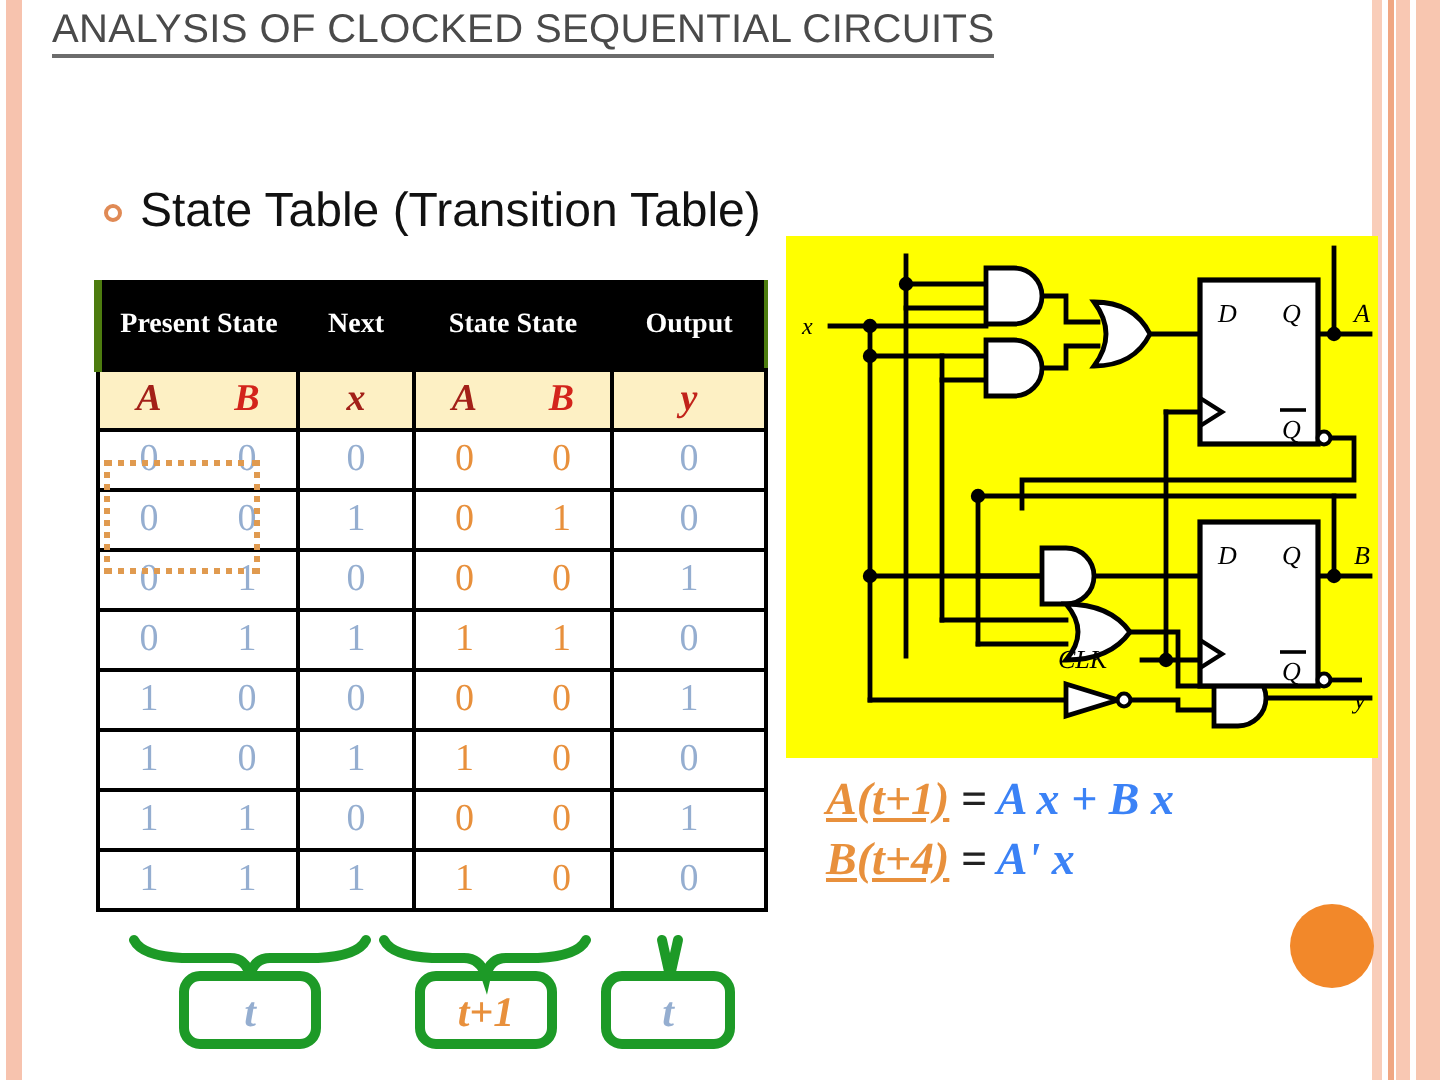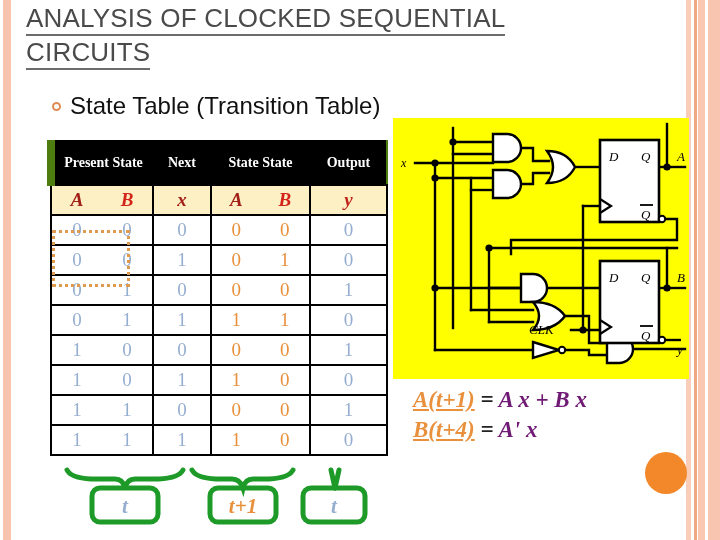--- a/index.html
+++ b/index.html
@@ -15,21 +15,21 @@
   .stripe-left{left:3px;width:8px;background:#f7c3ae;}
   .s1{left:686px;width:5px;background:#f9cdb9;}
   .s2{left:694px;width:3px;background:#f0a783;}
   .s3{left:698px;width:7px;background:#f9c8b3;}
   .s4{left:708px;width:12px;background:#f8c6b0;}
   .s5{left:706px;width:2px;background:#ffffff;}
 
   
   .title{
     position:absolute;left:26px;top:2px;width:600px;
-    font-size:26px;line-height:1.30;
+    font-size:20px;line-height:1.30;
     color:#4a4a4a;
     letter-spacing:.2px;
   }
   .title span{
     border-bottom:2px solid #6c6c6c;
     display:inline;
     padding-bottom:1px;
   }
 
   
@@ -49,21 +49,21 @@
     border:2px solid #000;
     text-align:center;
     padding:0;
   }
   thead td{
     background:#000;color:#fff;font-weight:bold;font-size:14px;
     line-height:1.05;height:42px;border-color:#000;
     border-left:2px solid #fff;border-right:2px solid #fff;
     border-top:2px solid #000;border-bottom:2px solid #fff;
   }
-  thead td:first-child{border-left:8px solid #4d7c0f;}
+  thead td:first-child{border-left:4px solid #4d7c0f;}
   thead td:last-child{border-right:2px solid #4d7c0f;}
   tr.vars td{
     background:#fdf0c4;height:28px;font-style:italic;font-weight:bold;font-size:19px;
   }
   tr.vars .ca{color:#a32018;}
   tr.vars .cb{color:#d3241b;}
   tr.vars .cy{color:#c1231a;}
   tr.data td{height:28px;font-size:19px;background:#fff;}
   .two{display:flex;justify-content:space-around;align-items:center;height:100%;}
   .two span{width:50%;}
@@ -91,21 +91,21 @@
   
   .eqs{
     position:absolute;left:413px;top:385px;width:260px;
     font-family:"Liberation Serif", serif;
     font-size:23px;line-height:1.30;
     font-style:italic;font-weight:bold;
     text-align:left;
   }
   .eqs .row{white-space:pre;}
   .eq-l{color:#e8903c;text-decoration:underline;}
-  .eq-r{color:#701a75;}
+  .eq-r{color:#3b82f6;}
   .eq-op{color:#222;}
 
   
   .dot-deco{
     position:absolute;left:645px;top:452px;width:42px;height:42px;
     border-radius:50%;background:#f2882a;
   }
 </style>
 </head>
 <body>

